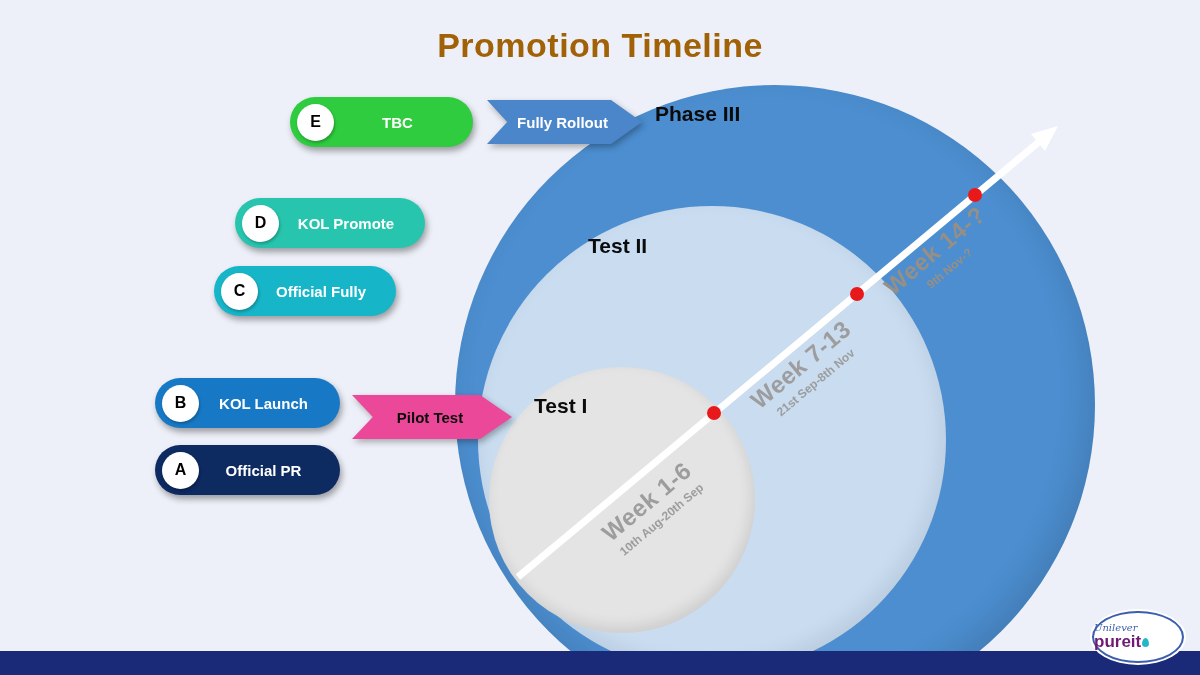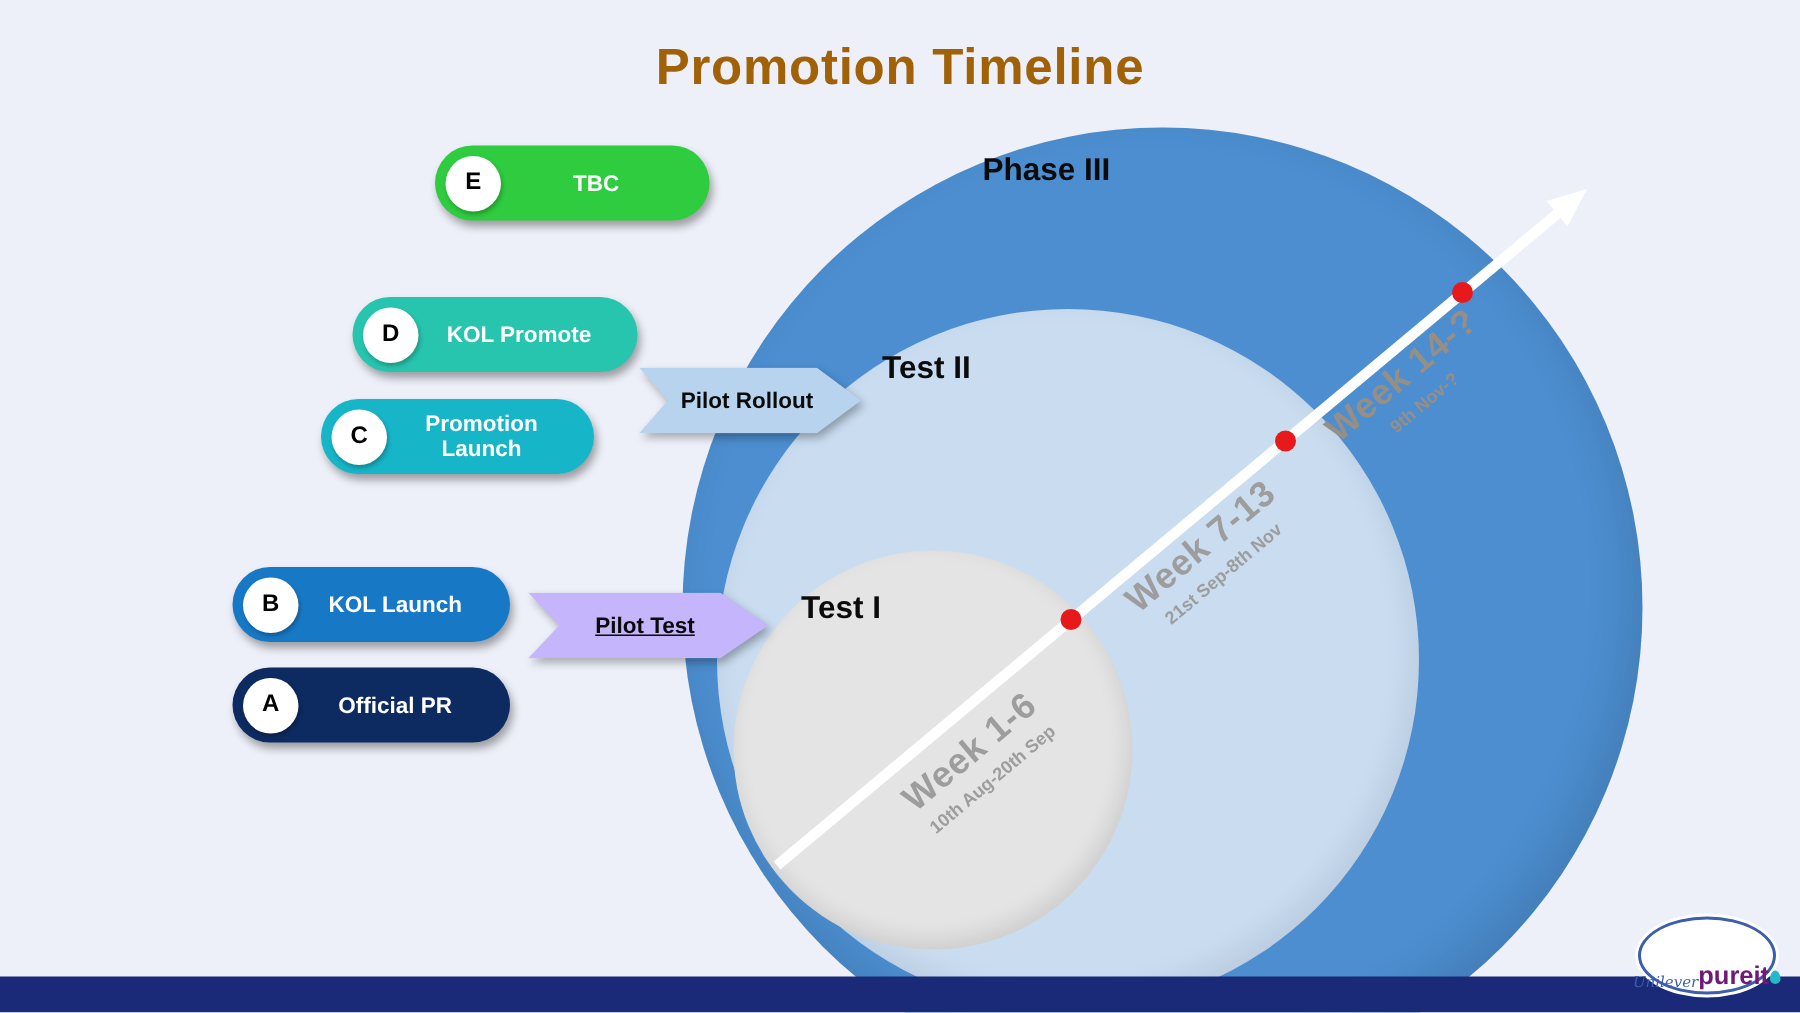--- a/index.html
+++ b/index.html
@@ -38,21 +38,21 @@
   .banner{position:absolute;z-index:5;filter:drop-shadow(2px 3px 3px rgba(0,0,0,.3));}
   .banner .shape{height:44px;display:flex;align-items:center;justify-content:center;clip-path:polygon(0 0,80% 0,100% 50%,80% 100%,0 100%,13% 50%);padding-left:14px;padding-right:18px;font-weight:700;font-size:15px;box-sizing:border-box;width:100%;}
   #banner-1{left:352px;top:395px;width:160px;}
   #banner-2{left:426px;top:245px;width:148px;}
   #banner-3{left:487px;top:100px;width:155px;}
   #banner-1 .shape,#banner-2 .shape{color:#0b0b0b;}
   #banner-3 .shape{color:#ffffff;}
 
   .footer-bar{position:absolute;left:0;bottom:0;width:100%;height:24px;z-index:6;}
 
-  .logo{position:absolute;right:16px;bottom:12px;width:88px;height:48px;background:#ffffff;border:2px solid #3b5eae;border-radius:50%;z-index:7;display:flex;align-items:flex-end;justify-content:center;box-shadow:0 0 0 2px #ffffff;}
+  .logo{position:absolute;right:16px;bottom:12px;width:88px;height:48px;background:#ffffff;border:2px solid #3b5eae;border-radius:50%;z-index:7;display:flex;flex-direction:column;align-items:flex-start;justify-content:center;box-shadow:0 0 0 2px #ffffff;}
   .logo .brand{font-family:"DejaVu Serif",serif;font-style:italic;font-size:10px;color:#3b5eae;line-height:1;}
   .logo .product{font-size:17px;font-weight:700;color:#701a75;line-height:1.1;display:flex;align-items:baseline;}
   .logo .drop{display:inline-block;width:7px;height:9px;background:#25b7c8;border-radius:50% 50% 50% 50%/65% 65% 35% 35%;margin-left:1px;align-self:center;}
 </style>
 </head>
 <body>
 
 <div class="slide" style="background-color: rgb(237, 240, 248);">
 
   <div class="circle" id="circle-phase3" style="background-color: rgb(76, 142, 208);"></div>
@@ -87,36 +87,36 @@
   <div class="pill" id="pill-e" style="background-color: rgb(46, 204, 62);">
     <div class="badge">E</div>
     <div class="plabel">TBC</div>
   </div>
   <div class="pill" id="pill-d" style="background-color: rgb(39, 197, 174);">
     <div class="badge">D</div>
     <div class="plabel">KOL Promote</div>
   </div>
   <div class="pill" id="pill-c" style="background-color: rgb(22, 181, 200);">
     <div class="badge">C</div>
-    <div class="plabel">Promotion Launch</div>
+    <div class="plabel">Official Fully</div>
   </div>
   <div class="pill" id="pill-b" style="background-color: rgb(23, 121, 198);">
     <div class="badge">B</div>
     <div class="plabel">KOL Launch</div>
   </div>
   <div class="pill" id="pill-a" style="background-color: rgb(13, 42, 97);">
     <div class="badge">A</div>
     <div class="plabel">Official PR</div>
   </div>
 
-  <div class="banner" id="banner-2">
-    <div class="shape" style="background-color: rgb(183, 211, 237);">Pilot Rollout</div>
+  <div class="banner" id="banner-3">
+    <div class="shape" style="background-color: rgb(75, 134, 202);">Fully Rollout</div>
   </div>
   <div class="banner" id="banner-1">
-    <div class="shape" style="background-color: #c4b5fd; text-decoration: underline;">Pilot Test</div>
+    <div class="shape" style="background-color: #ec4899;">Pilot Test</div>
   </div>
 
   <div class="title">Promotion Timeline</div>
 
   <div class="footer-bar" style="background-color: rgb(27, 42, 120);"></div>
 
   <div class="logo">
     <div class="brand">Unilever</div>
     <div class="product">
       <span>pure</span>

